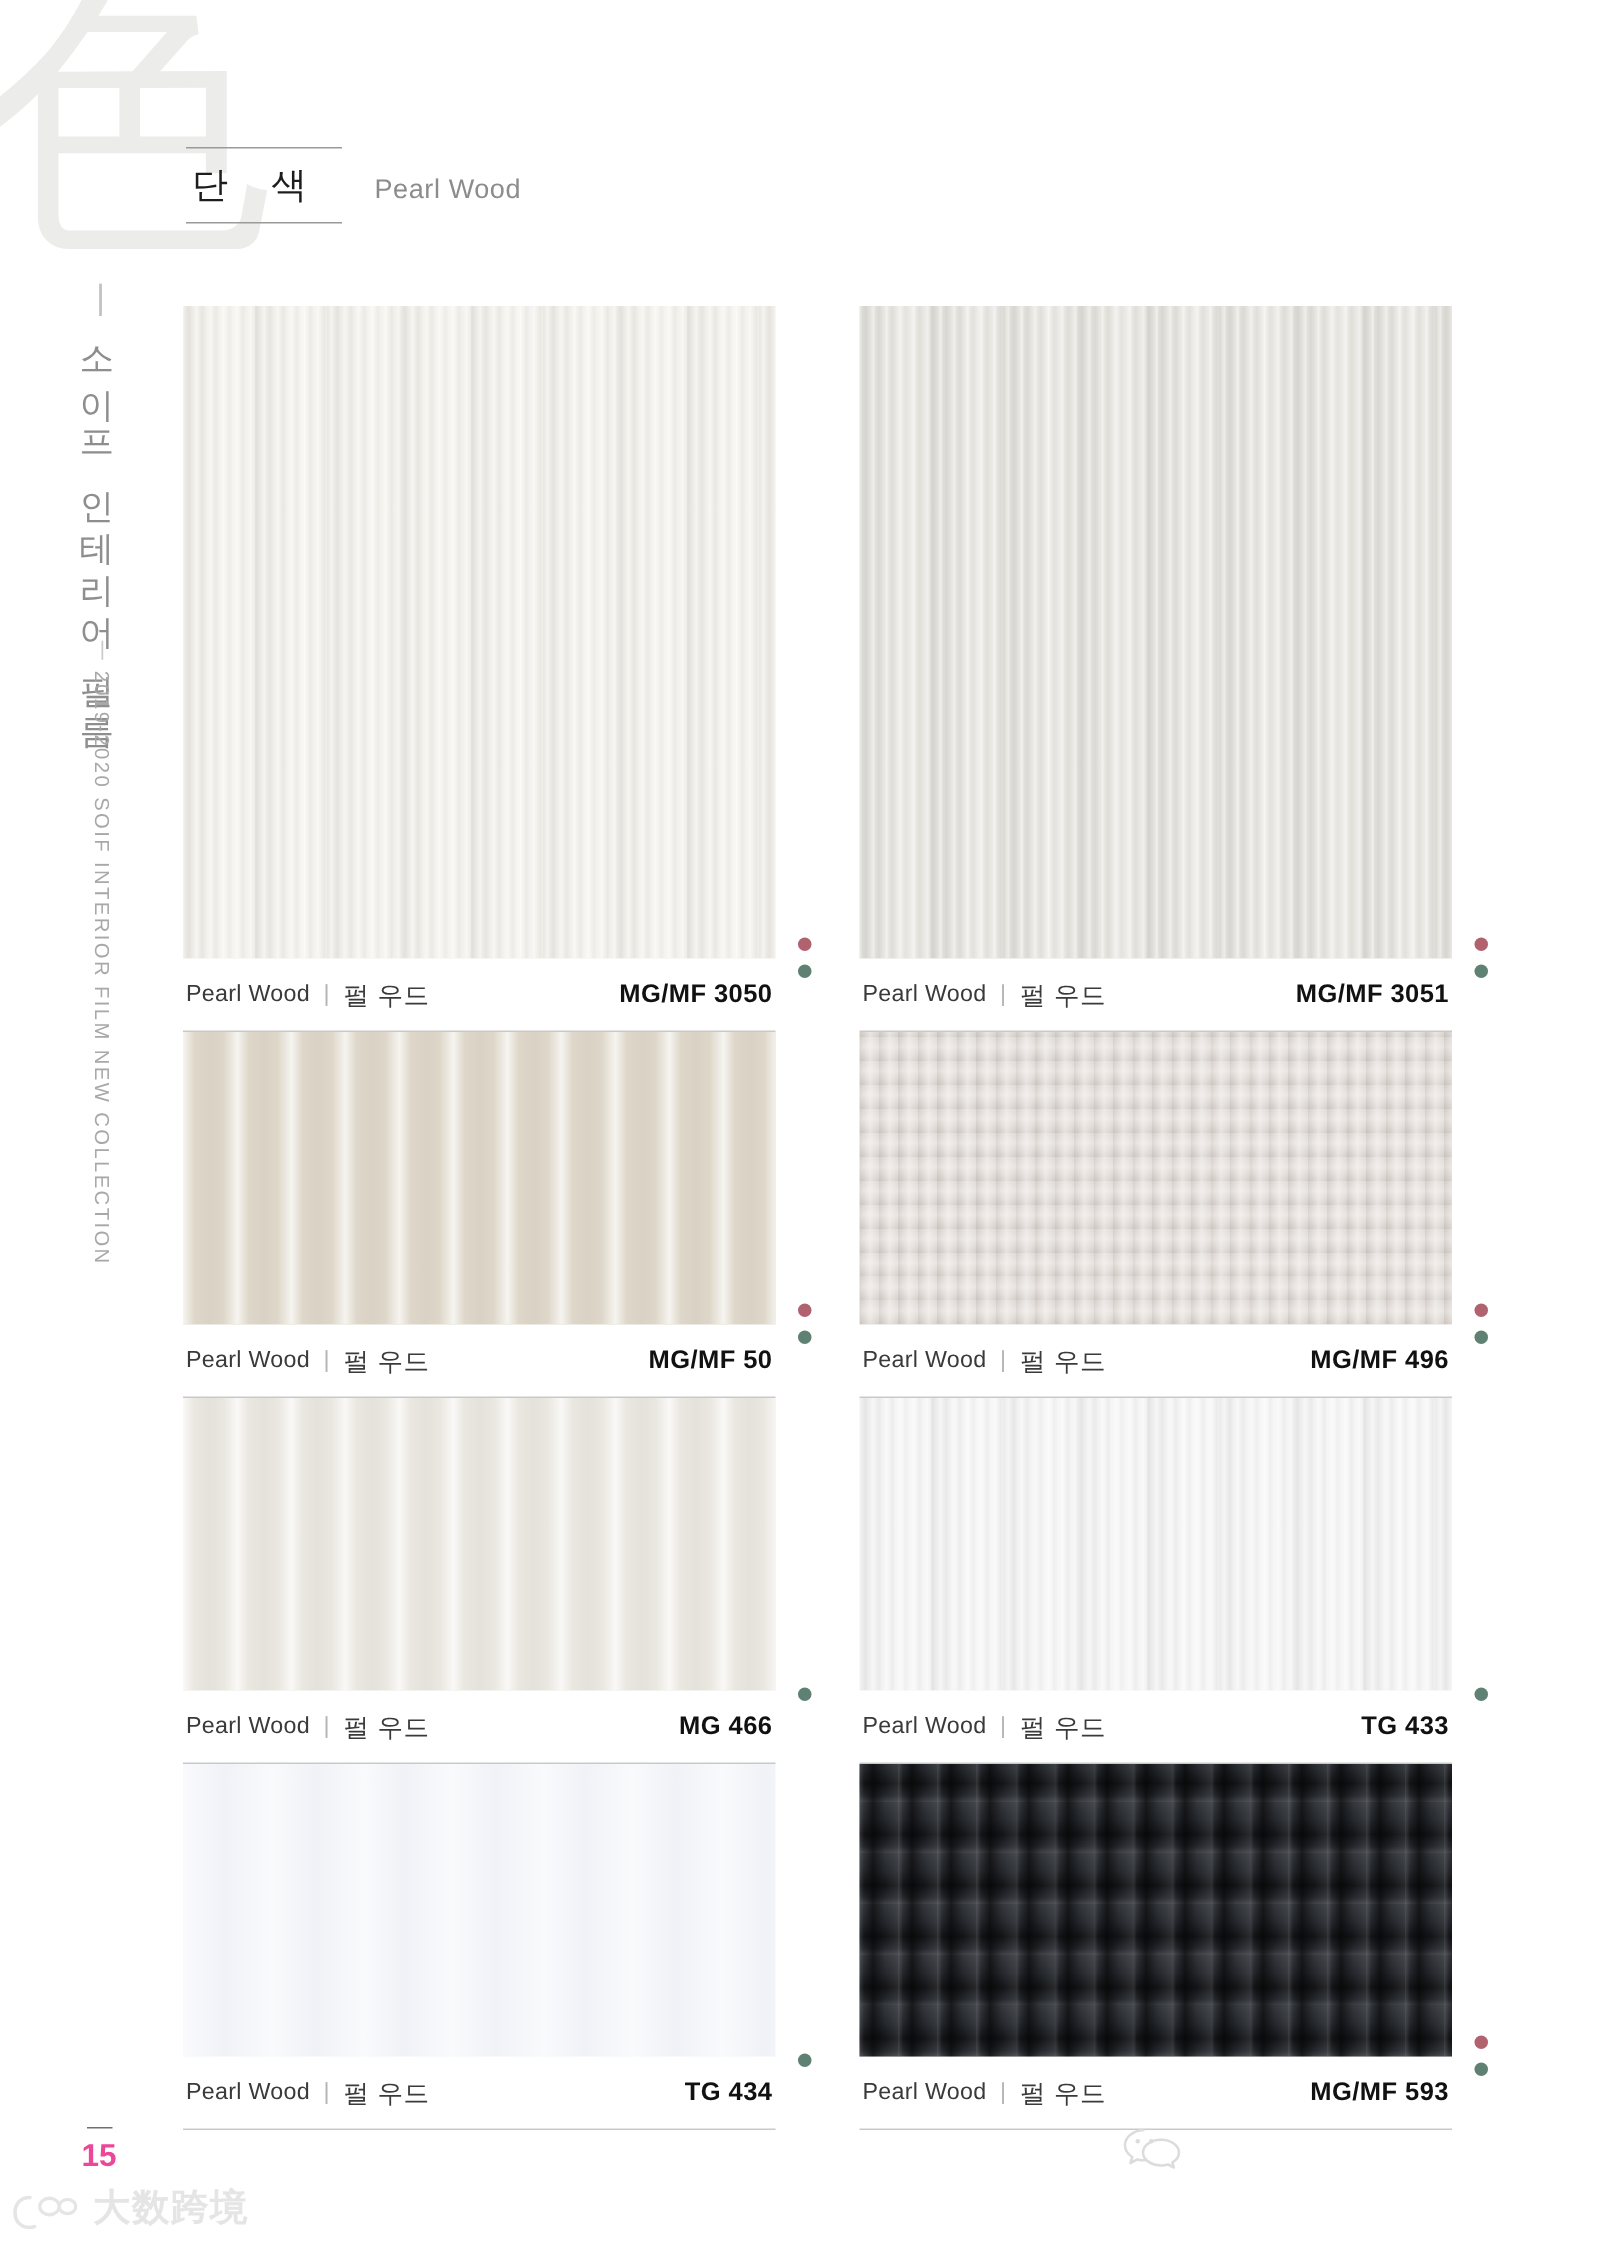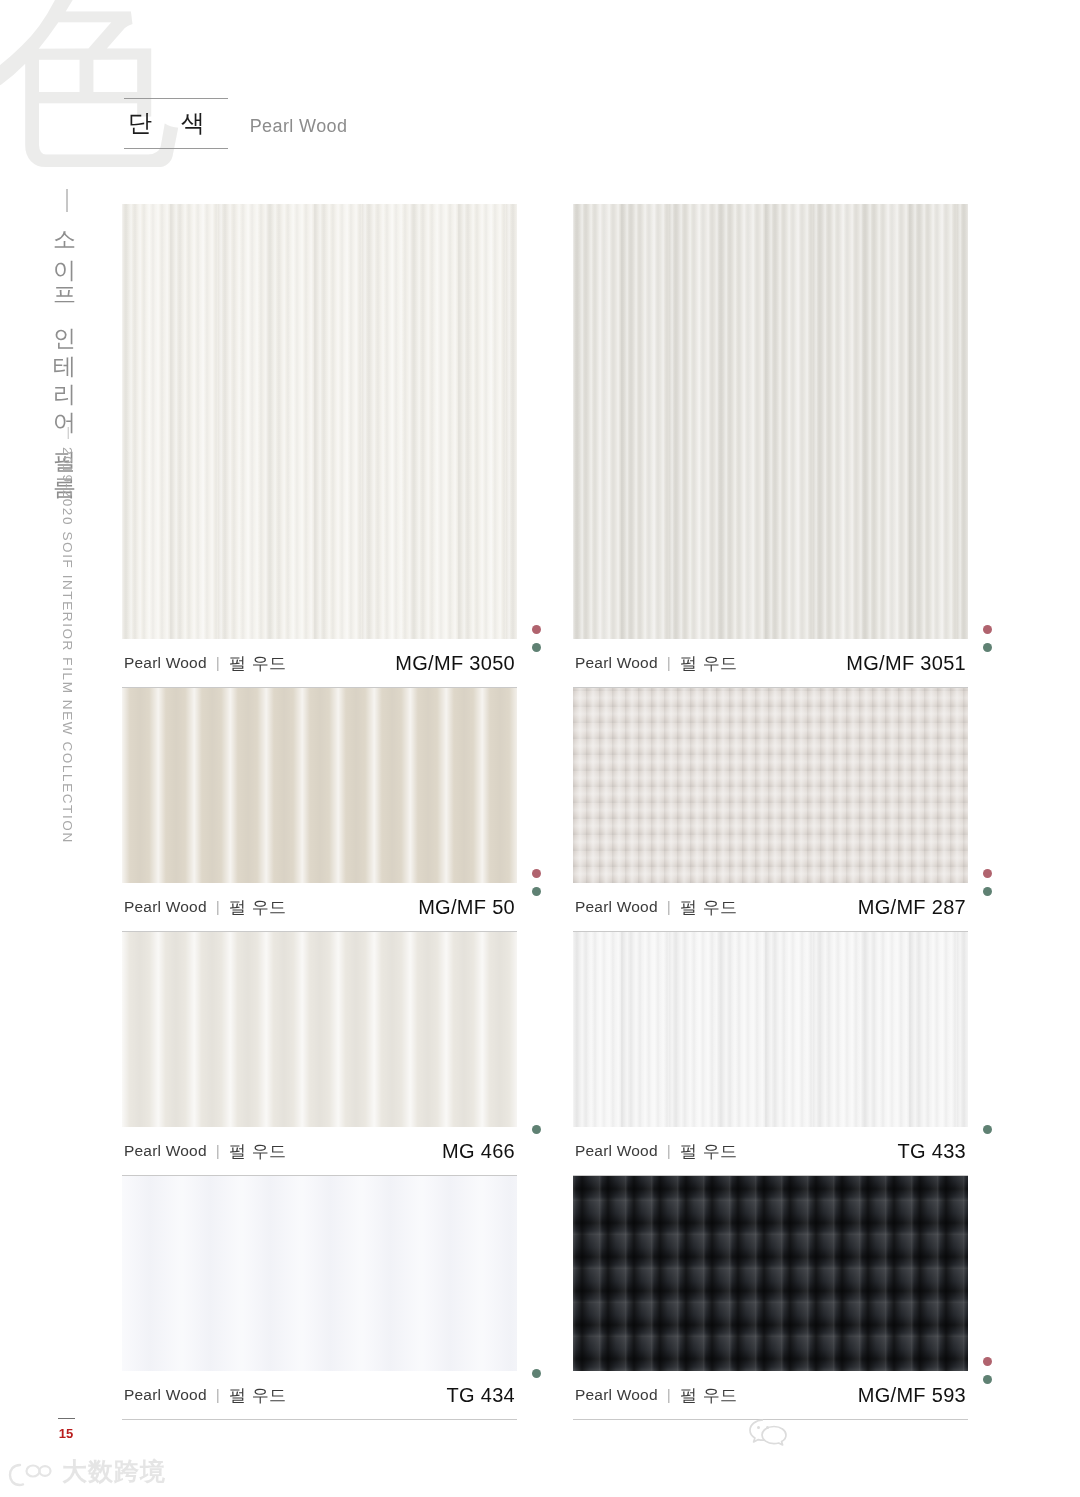--- a/index.html
+++ b/index.html
@@ -231,22 +231,22 @@
   .cap-sep {
     color: #b4b4b4;
     margin: 0 9px;
   }
   .cap-kr {
     font-family: "DejaVu Sans", "Liberation Sans", sans-serif;
     font-size: 17px;
     color: #3a3a3a;
   }
   .cap-code {
-    font-size: 20px;
-    font-weight: normal;
+    font-size: 17px;
+    font-weight: bold;
     color: #111111;
     letter-spacing: 0.3px;
   }
 
   
   .dot-stack {
     position: absolute;
     right: -24px;
     display: flex;
     flex-direction: column;
@@ -267,23 +267,23 @@
     text-align: center;
     width: 40px;
   }
   .page-number .pn-rule {
     width: 17px;
     height: 1px;
     background: #6f6f6f;
     margin: 0 auto 7px auto;
   }
   .page-number .pn-val {
-    font-size: 13px;
+    font-size: 21px;
     font-weight: bold;
-    color: #b91c1c;
+    color: #ec4899;
   }
 
   .wm-brand {
     position: absolute;
     left: 8px;
     top: 1455px;
     display: flex;
     align-items: flex-end;
     gap: 8px;
     color: #e2e2e2;
@@ -384,21 +384,21 @@
         </div>
       </div>
       <div class="swatch-cell">
         <div class="swatch-img short grain-x" style="background: rgb(223, 217, 212);"></div>
         <div class="swatch-caption">
           <div class="cap-left">
             <span>Pearl Wood</span>
             <span class="cap-sep">|</span>
             <span class="cap-kr">펄 우드</span>
           </div>
-          <div class="cap-code">MG/MF 287</div>
+          <div class="cap-code">MG/MF 496</div>
         </div>
         <div class="dot-stack" style="bottom: 36px;">
           <span class="dot" style="background: rgb(176, 99, 110);"></span>
           <span class="dot" style="background: rgb(95, 129, 115);"></span>
         </div>
       </div>
     </div>
     <div class="swatch-row">
       <div class="swatch-cell">
         <div class="swatch-img short grain-s" style="background: rgb(234, 231, 224);"></div>

